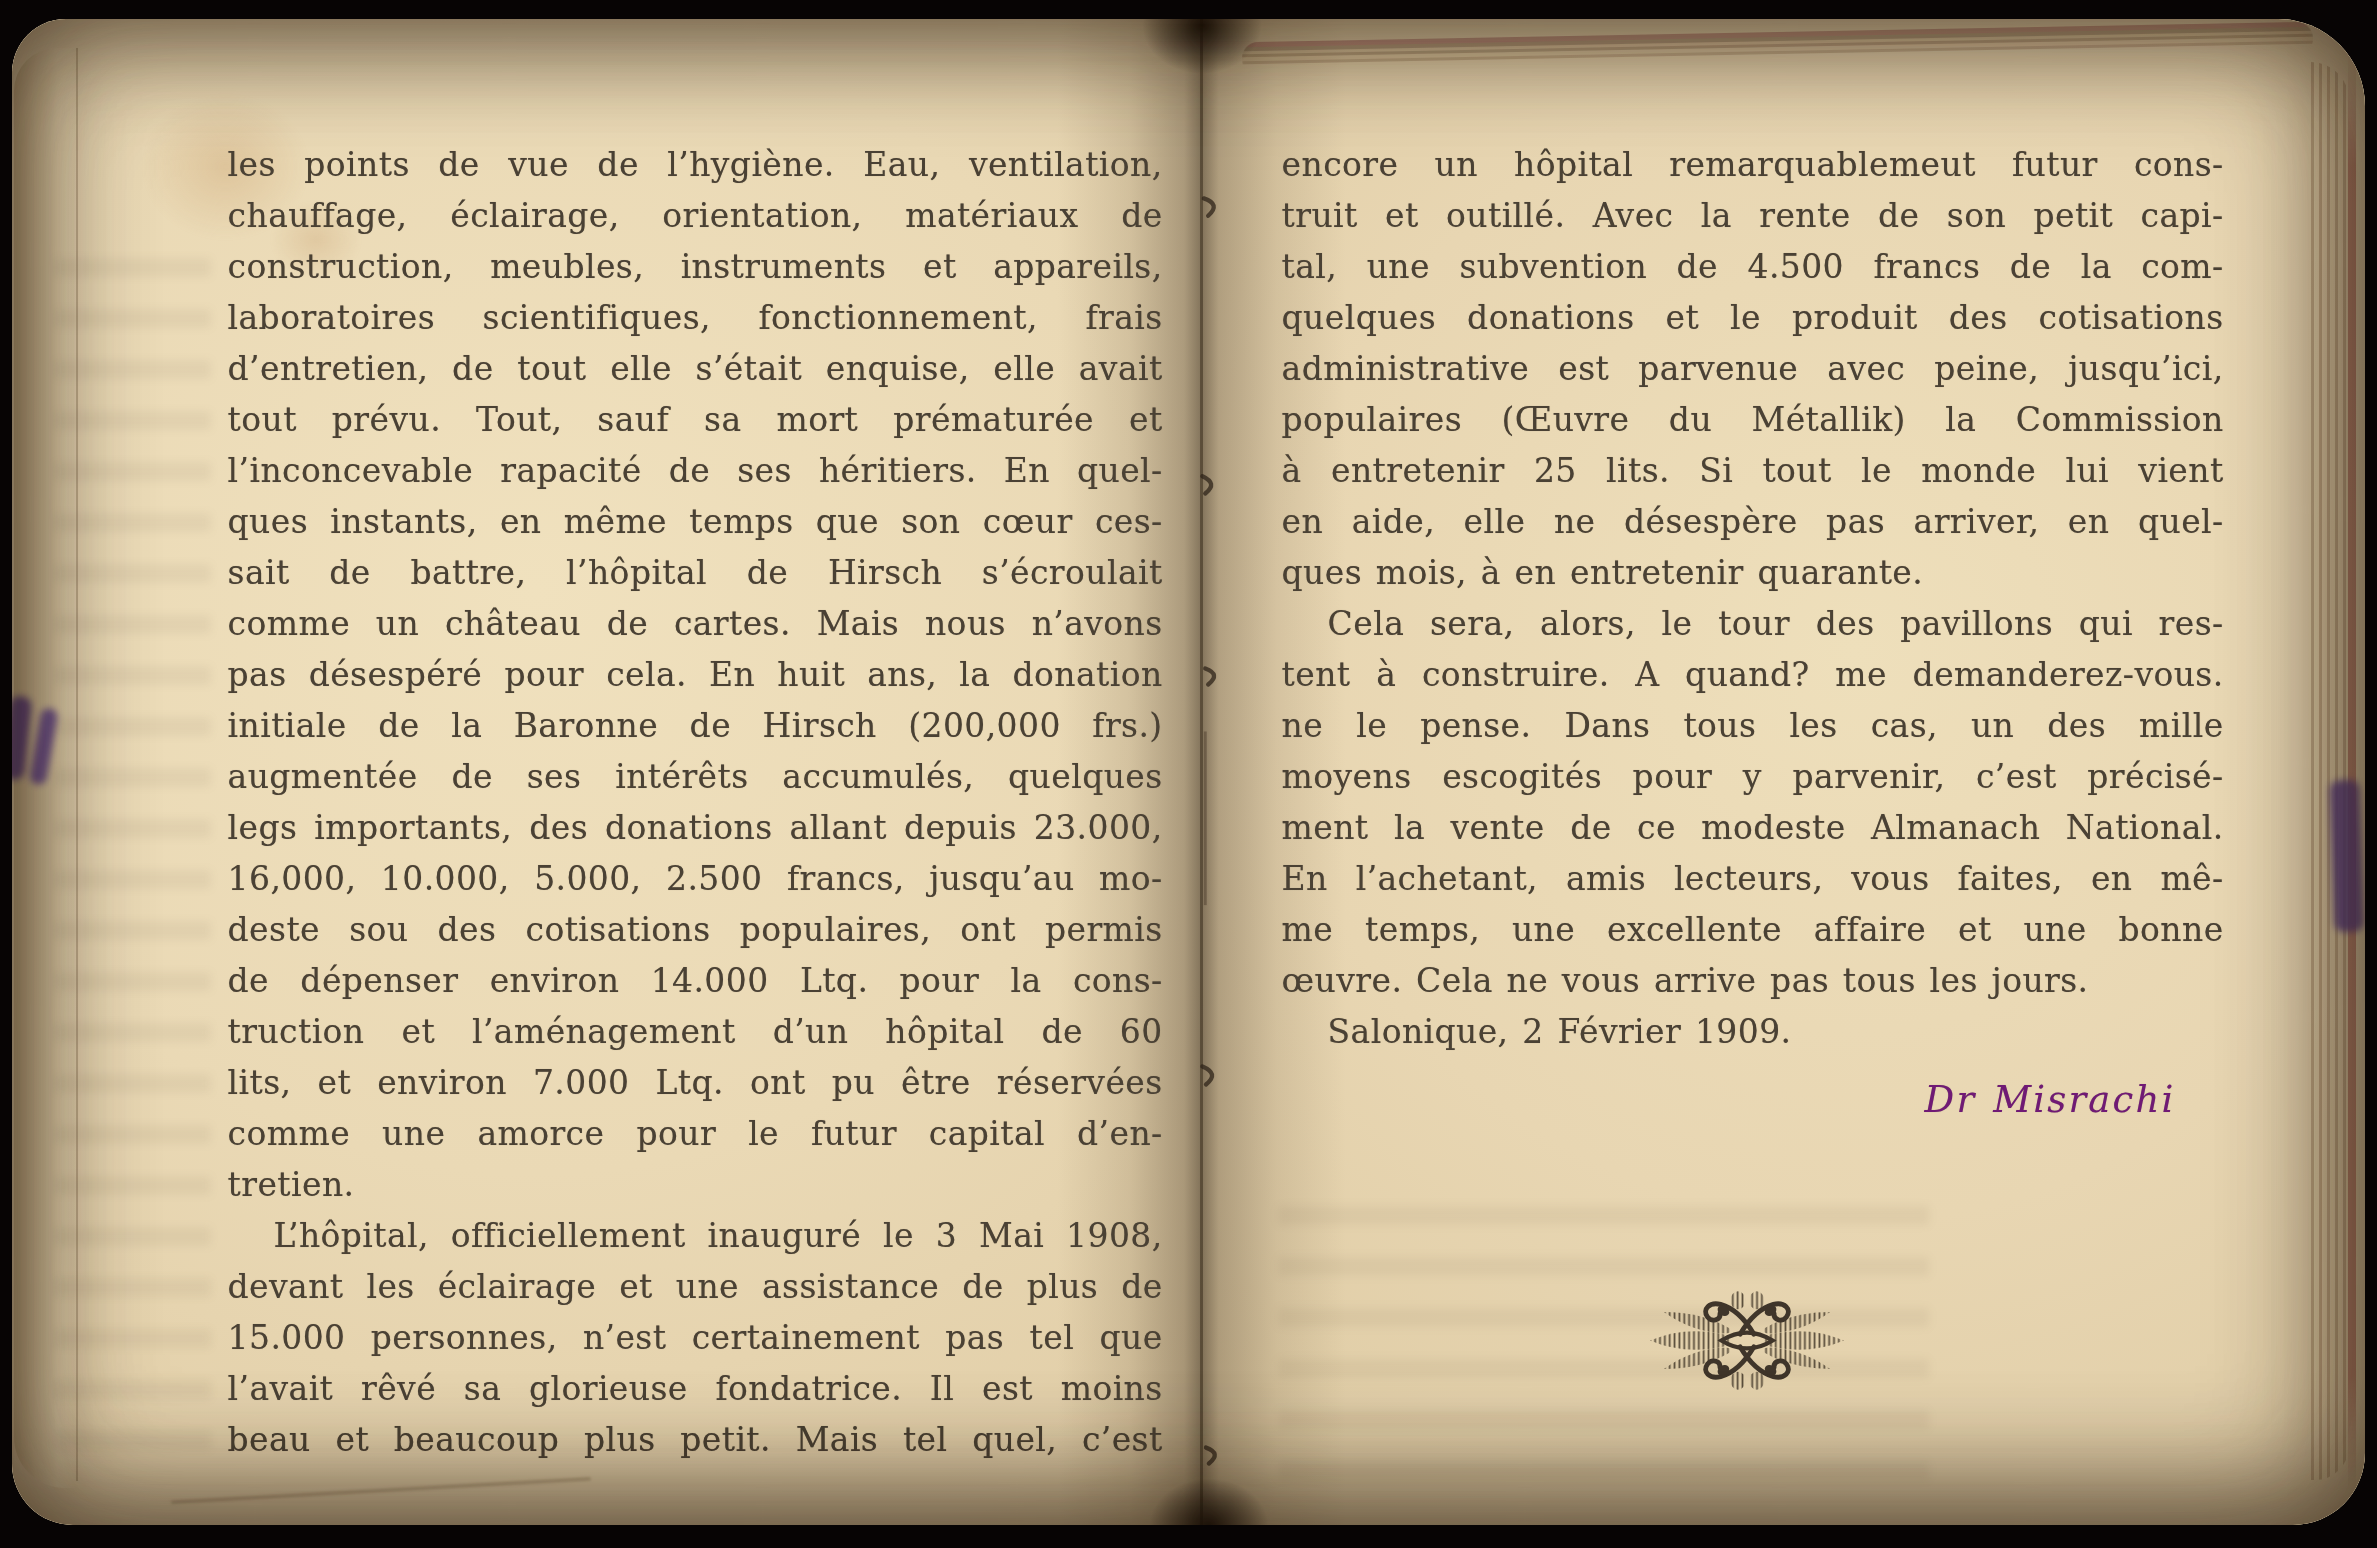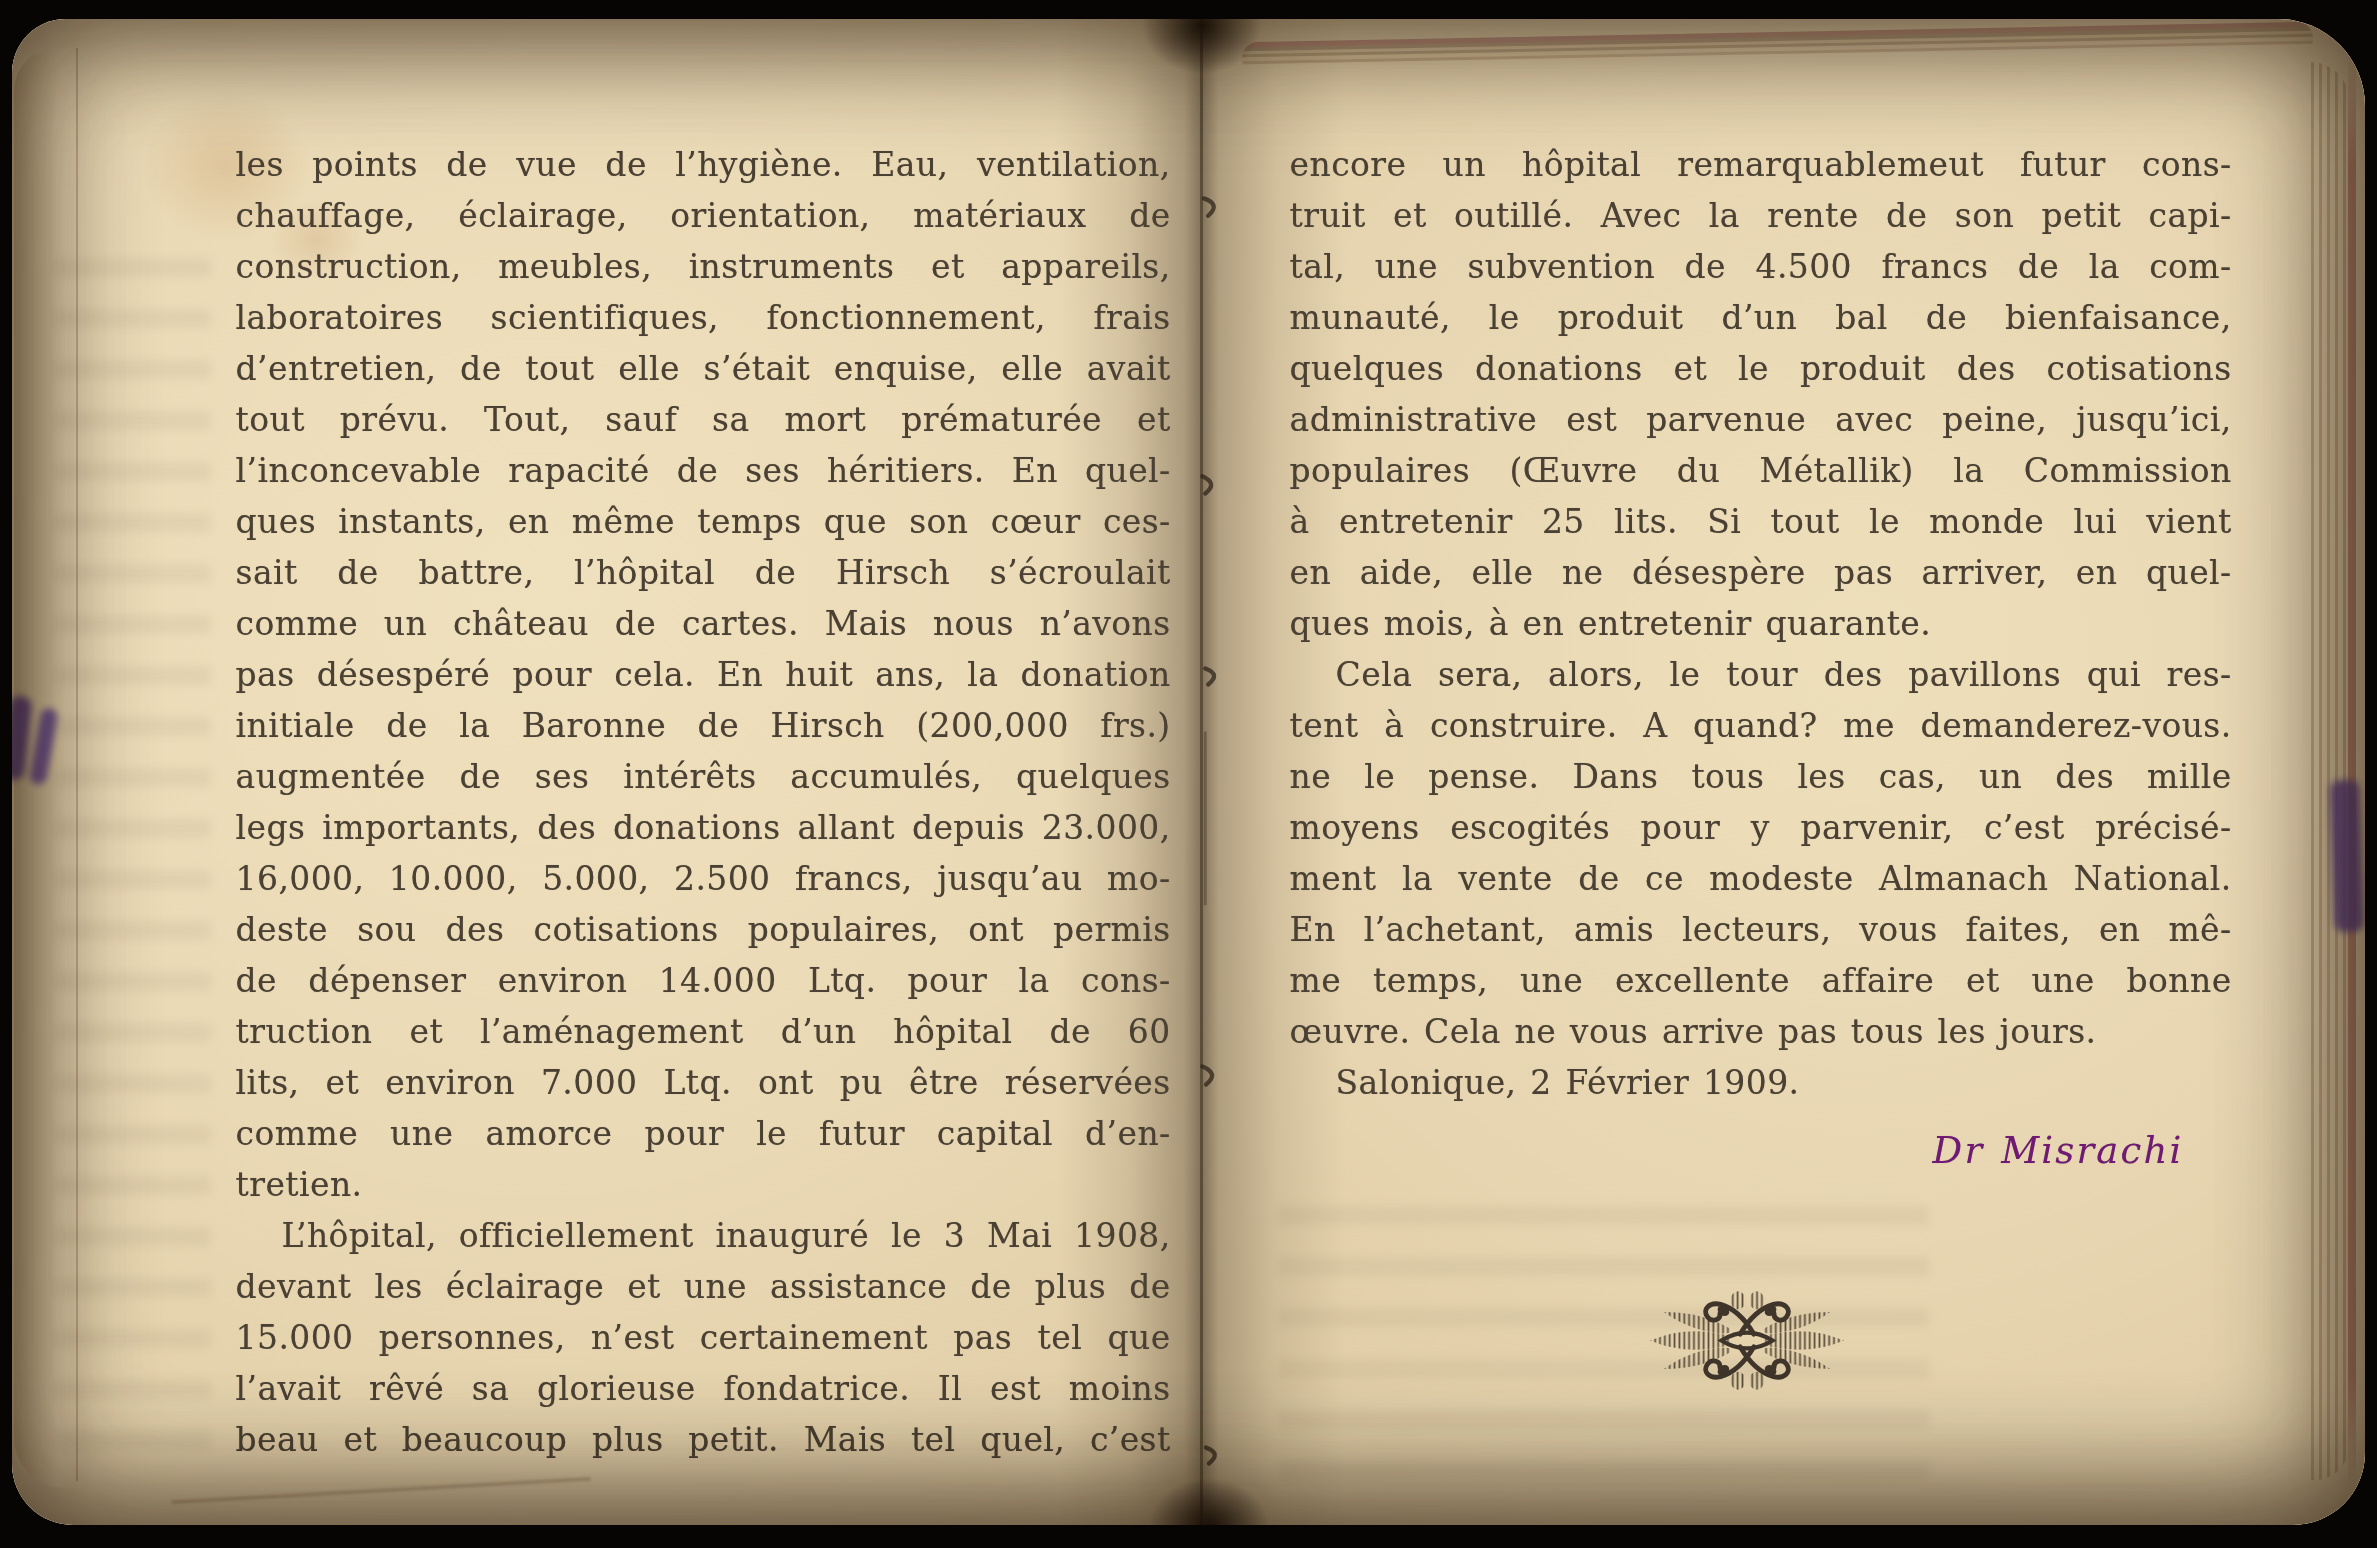--- a/index.html
+++ b/index.html
@@ -59,21 +59,21 @@
   .pm2{left:23px;top:689px;width:17.4px;height:77px;background:#62449a;opacity:.85;transform:rotate(10deg);}
   .pm3{left:2320px;top:761px;width:30px;height:152px;background:#5b3f90;opacity:.85;transform:rotate(-2deg);}
   .ghost{pointer-events:none;}
   .ghost-left{position:absolute;left:43px;top:239px;width:156px;height:1194px;filter:blur(4.3px);opacity:.55;
     background:repeating-linear-gradient(180deg, rgba(122,106,80,.16) 0 19px, rgba(0,0,0,0) 19px 51px);}
   .ghost-right{position:absolute;left:1266px;top:1187px;width:651px;height:304px;filter:blur(4.3px);opacity:.5;
     background:repeating-linear-gradient(180deg, rgba(122,106,80,.18) 0 19px, rgba(0,0,0,0) 19px 51px);}
 
   
   .text{position:absolute;color:#4a4134;text-shadow:0 0 0.7px rgba(74,65,52,.45);
-        letter-spacing:0.4px;word-spacing:2.9px;margin-left:8px;}
+        letter-spacing:0.4px;word-spacing:2.9px;}
   .text-left{left:216px;top:120px;width:935px;font-size:33px;line-height:51px;}
   .text-right{left:1270px;top:120px;width:942px;font-size:33px;line-height:51px;}
   .ln{text-align:justify;text-align-last:justify;white-space:nowrap;}
   .ln.end{text-align-last:left;}
   .ln.ind{text-indent:46px;}
   .signature{margin-top:17.4px;padding-right:48px;text-align:right;font-style:italic;
              font-size:37px;letter-spacing:2.2px;color:#701a75;}
 
   
   .ornament{position:absolute;left:1631px;top:1262px;width:208px;height:119px;}
@@ -151,21 +151,20 @@
         <div class="ln">15.000 personnes, n’est certainement pas tel que</div>
         <div class="ln">l’avait rêvé sa glorieuse fondatrice. Il est moins</div>
         <div class="ln">beau et beaucoup plus petit. Mais tel quel, c’est</div>
       </div>
 
     <div class="text text-right">
       <div>
           <div class="ln">encore un hôpital remarquablemeut futur cons-</div>
           <div class="ln">truit et outillé. Avec la rente de son petit capi-</div>
           <div class="ln">tal, une subvention de 4.500 francs de la com-</div>
-          <div class="ln">munauté, le produit d’un bal de bienfaisance,</div>
           <div class="ln">quelques donations et le produit des cotisations</div>
           <div class="ln">administrative est parvenue avec peine, jusqu’ici,</div>
           <div class="ln">populaires (Œuvre du Métallik) la Commission</div>
           <div class="ln">à entretenir 25 lits. Si tout le monde lui vient</div>
           <div class="ln">en aide, elle ne désespère pas arriver, en quel-</div>
           <div class="ln end">ques mois, à en entretenir quarante.</div>
           <div class="ln ind">Cela sera, alors, le tour des pavillons qui res-</div>
           <div class="ln">tent à construire. A quand? me demanderez-vous.</div>
           <div class="ln">ne le pense. Dans tous les cas, un des mille</div>
           <div class="ln">moyens escogités pour y parvenir, c’est précisé-</div>

